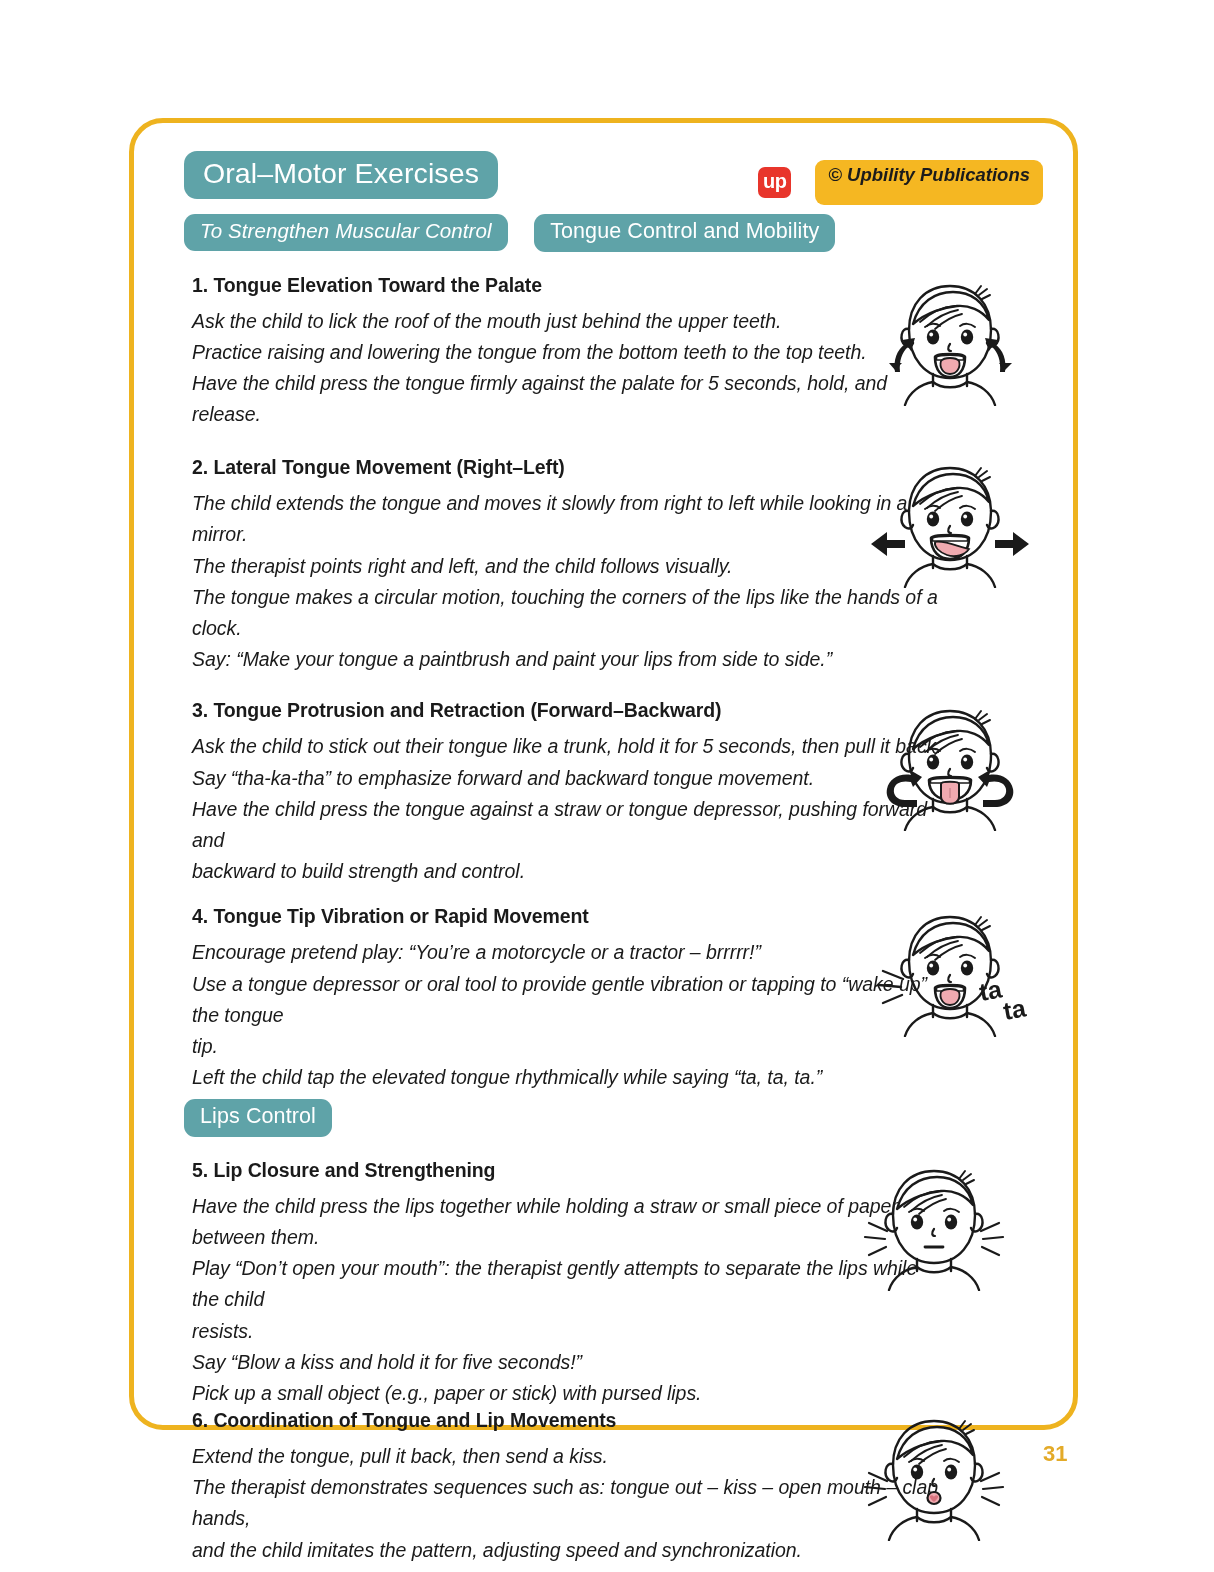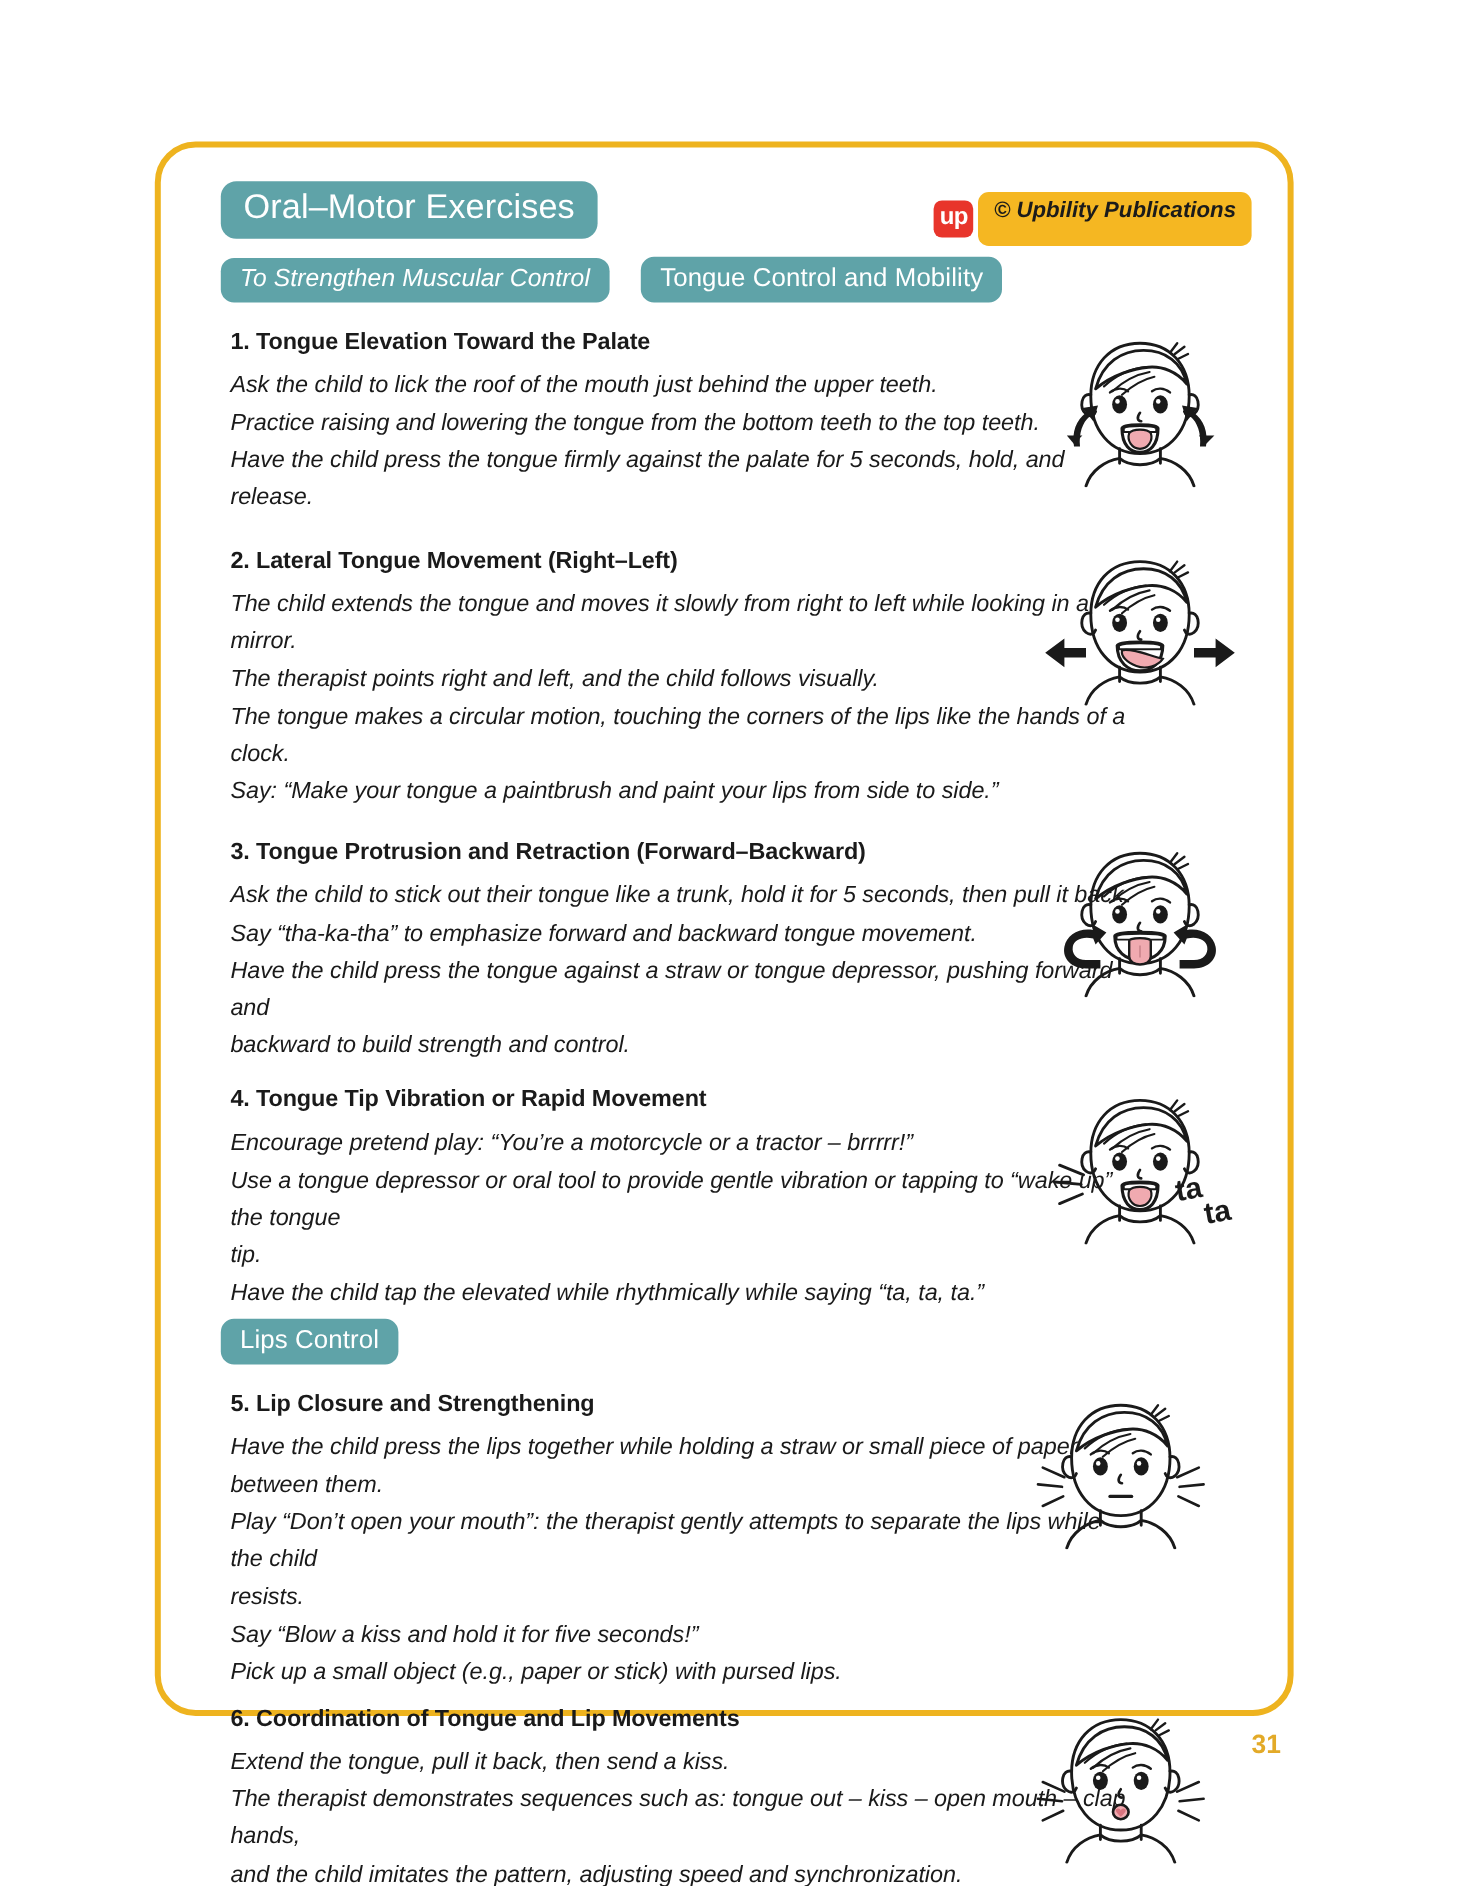--- a/index.html
+++ b/index.html
@@ -83,21 +83,21 @@
   .row-section { margin: 17px 16px 0 22px; }
   .row-section2 { margin: 0 0 0 22px; }
 
   
   .pub {
     position: absolute;
     right: 0px;
     top: 9px;
     display: flex;
     align-items: center;
-    gap: 4px;
+    gap: 24px;
   }
   .pub-mark {
     width: 33px;
     height: 31px;
     background: #e8352b;
     border-radius: 7px;
     color: #ffffff;
     font-size: 20px;
     font-weight: 700;
     display: flex;
@@ -153,21 +153,21 @@
     width: 170px;
     height: 132px;
   }
   .ex-fig svg { display: block; }
 
   
   .ex1 { }
   .ex2 { margin-bottom: 24px; }
   .ex3 { margin-bottom: 18px; }
   .ex4 { margin-bottom: 6px; }
-  .ex5 { margin-bottom: 12px; margin-top: 16px; }
+  .ex5 { margin-bottom: 0; margin-top: 16px; }
   .ex6 { margin-bottom: 0px; }
 
   .ex5 .ex-fig, .ex6 .ex-fig { right: 24px; }
 
   
   .pageno {
     position: absolute;
     left: 1043px;
     top: 1441px;
     font-size: 22px;
@@ -338,21 +338,21 @@
             </svg>
           </div>
         </div>
 
         <div class="ex ex4">
           <div class="ex-text">
             <div class="ex-title">4. Tongue Tip Vibration or Rapid Movement</div>
             <p class="ex-line">Encourage pretend play: “You’re a motorcycle or a tractor – brrrrr!”</p>
             <p class="ex-line">Use a tongue depressor or oral tool to provide gentle vibration or tapping to “wake up” the tongue</p>
             <p class="ex-line">tip.</p>
-            <p class="ex-line">Have the child tap the elevated while rhythmically while saying “ta, ta, ta.”</p>
+            <p class="ex-line">Left the child tap the elevated tongue rhythmically while saying “ta, ta, ta.”</p>
           </div>
           <div class="ex-fig">
             <svg width="170" height="132" viewBox="0 0 170 132">
               <g fill="none" stroke="#1a1a1a" stroke-width="2.4" stroke-linecap="round" stroke-linejoin="round">
                 <path d="M68 100 L68 112 M102 100 L102 112"></path>
                 <path d="M40 131 C44 118 56 110 68 108 C76 115 94 115 102 108 C114 110 126 118 130 131"></path>
                 <path d="M44 55 C36 53 34 66 40 71 C44 74 47 72 48 69"></path>
                 <path d="M126 55 C134 53 136 66 130 71 C126 74 123 72 122 69"></path>
                 <path d="M85 12 C110 12 126 30 126 56 C126 84 110 104 85 104 C60 104 44 84 44 56 C44 30 60 12 85 12 Z"></path>
                 <path d="M48 50 C54 28 70 18 88 18 C106 18 120 28 124 46 C116 36 104 31 92 32 C80 33 62 38 48 50 Z" fill="#ffffff"></path>

